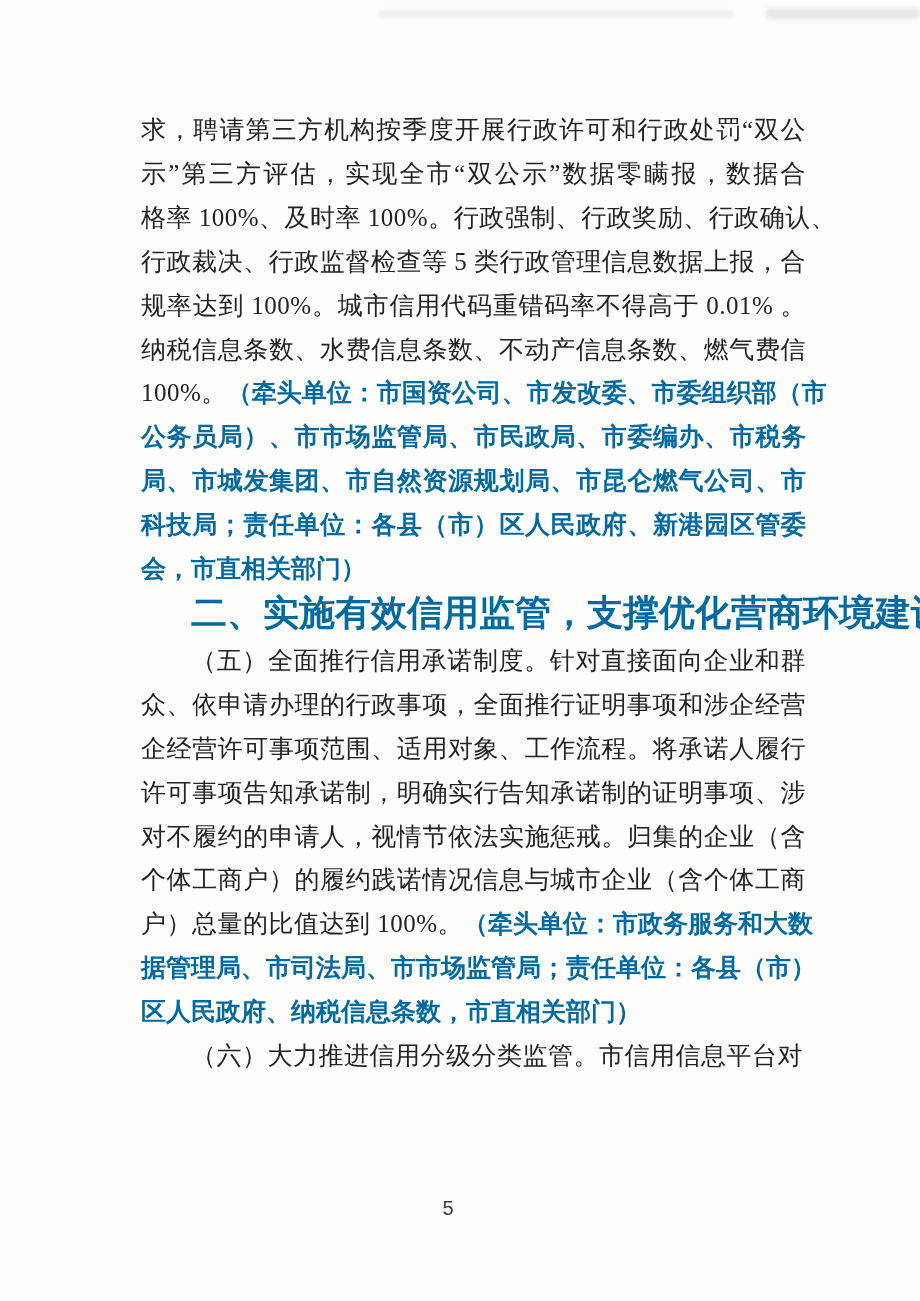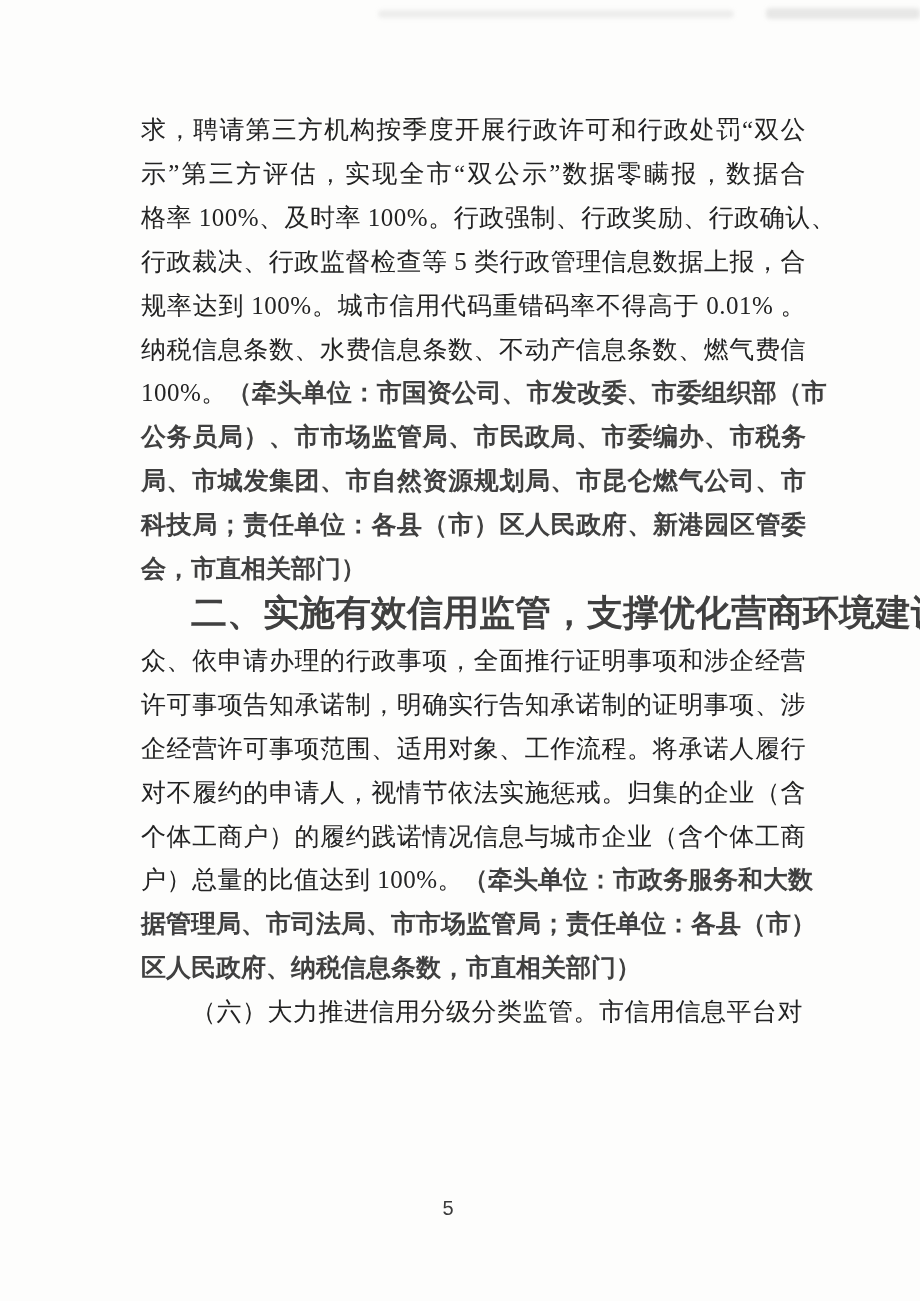--- a/index.html
+++ b/index.html
@@ -40,21 +40,21 @@
   }
   .line.nj {
     text-align: right;
     text-align-last: left;
   }
   .indent { text-indent: 2em; }
   .seg { font-family: inherit; }
   .b {
     font-family: "Liberation Sans", "DejaVu Sans", sans-serif;
     font-weight: 700;
-    color: #404040;
+    color: #0369a1;
     letter-spacing: 0;
   }
   .heading .seg { font-size: 36px; }
   .page-number {
     position: absolute;
     top: 1197px;
     left: 0; right: 24px;
     text-align: center;
     font-family: "Liberation Sans", "DejaVu Sans", sans-serif;
     font-size: 20px;
@@ -74,23 +74,24 @@
     <p class="line"><span class="seg">格率 100%、及时率 100%。行政强制、行政奖励、行政确认、</span></p>
     <p class="line"><span class="seg">行政裁决、行政监督检查等 5 类行政管理信息数据上报，合</span></p>
     <p class="line"><span class="seg">规率达到 100%。城市信用代码重错码率不得高于 0.01% 。</span></p>
     <p class="line"><span class="seg">纳税信息条数、水费信息条数、不动产信息条数、燃气费信</span></p>
     <p class="line"><span class="seg">100%。</span><span class="seg b">（牵头单位：市国资公司、市发改委、市委组织部（市</span></p>
     <p class="line"><span class="seg b">公务员局）、市市场监管局、市民政局、市委编办、市税务</span></p>
     <p class="line"><span class="seg b">局、市城发集团、市自然资源规划局、市昆仑燃气公司、市</span></p>
     <p class="line"><span class="seg b">科技局；责任单位：各县（市）区人民政府、新港园区管委</span></p>
     <p class="line nj"><span class="seg b">会，市直相关部门）</span></p>
     <p class="line nj indent heading"><span class="seg b">二、实施有效信用监管，支撑优化营商环境建设</span></p>
+    <p class="line indent"><span class="seg">（五）全面推行信用承诺制度。针对直接面向企业和群</span></p>
     <p class="line"><span class="seg">众、依申请办理的行政事项，全面推行证明事项和涉企经营</span></p>
+    <p class="line"><span class="seg">企经营许可事项范围、适用对象、工作流程。将承诺人履行</span></p>
     <p class="line"><span class="seg">许可事项告知承诺制，明确实行告知承诺制的证明事项、涉</span></p>
-    <p class="line"><span class="seg">企经营许可事项范围、适用对象、工作流程。将承诺人履行</span></p>
     <p class="line"><span class="seg">对不履约的申请人，视情节依法实施惩戒。归集的企业（含</span></p>
     <p class="line"><span class="seg">个体工商户）的履约践诺情况信息与城市企业（含个体工商</span></p>
     <p class="line"><span class="seg">户）总量的比值达到 100%。</span><span class="seg b">（牵头单位：市政务服务和大数</span></p>
     <p class="line"><span class="seg b">据管理局、市司法局、市市场监管局；责任单位：各县（市）</span></p>
     <p class="line nj"><span class="seg b">区人民政府、纳税信息条数，市直相关部门）</span></p>
     <p class="line nj indent"><span class="seg">（六）大力推进信用分级分类监管。市信用信息平台对</span></p>
   </main>
 
   <div class="page-number">5</div>
 </div>

